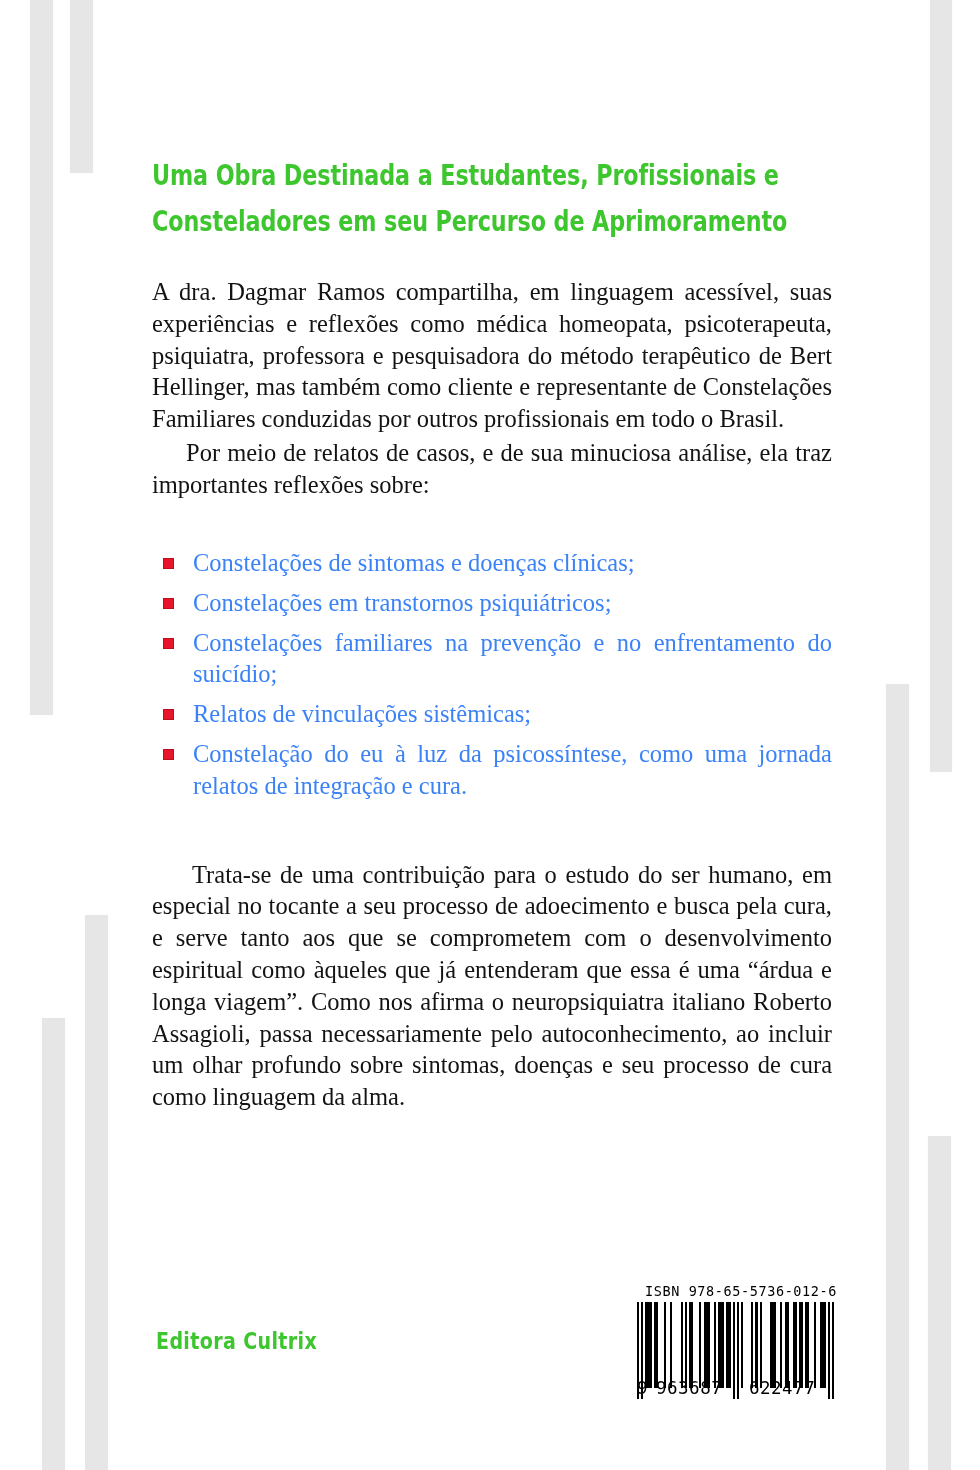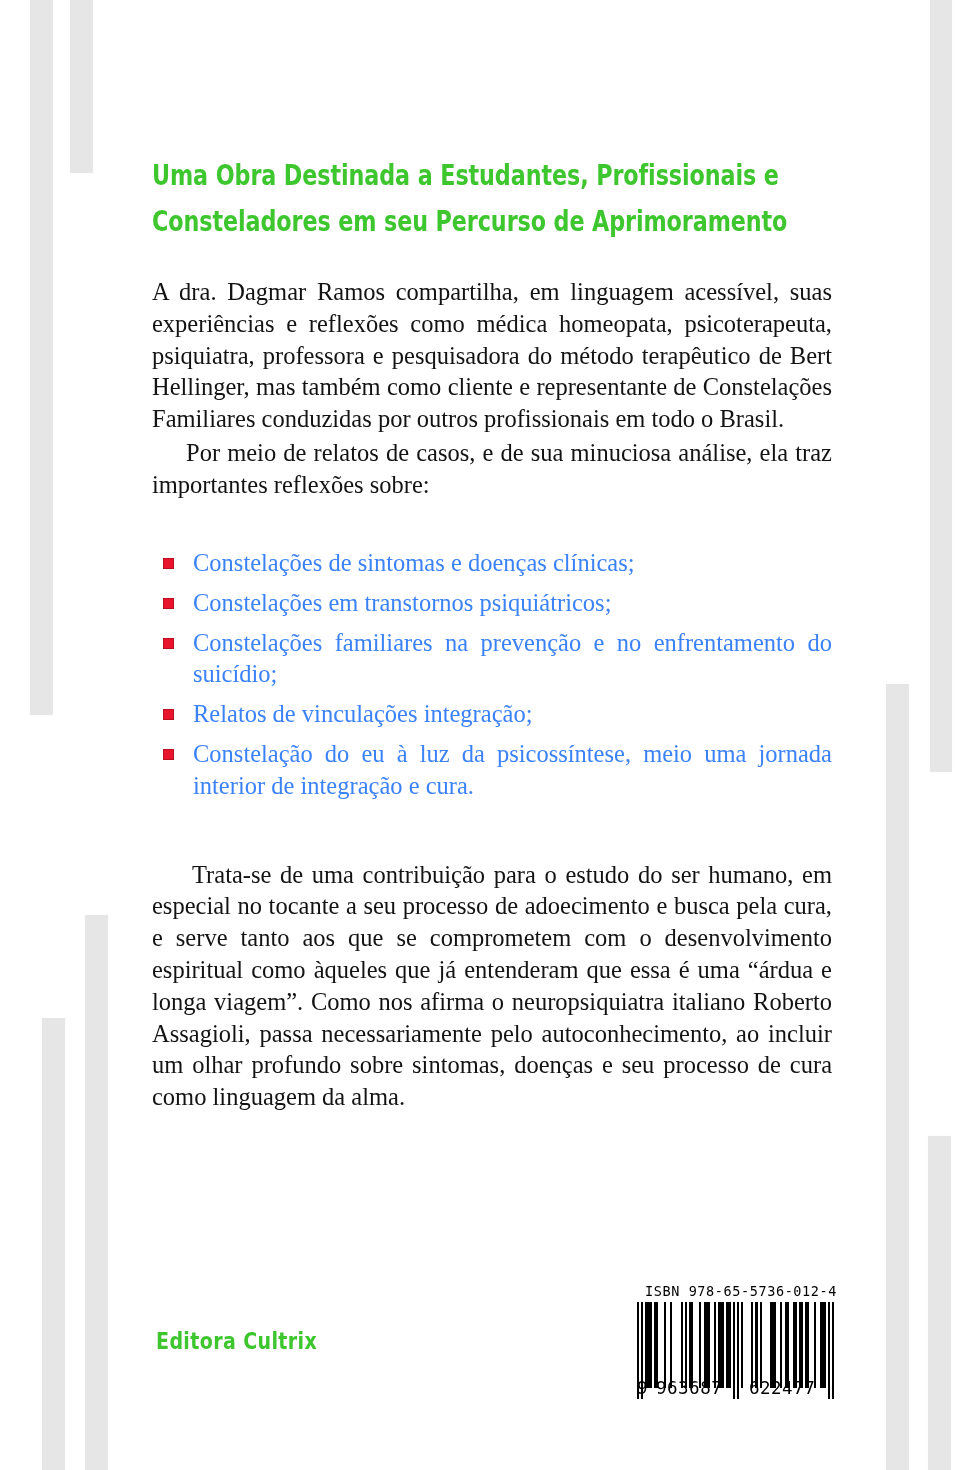--- a/index.html
+++ b/index.html
@@ -176,34 +176,34 @@
   <p class="body-text p-intro">A dra. Dagmar Ramos compartilha, em linguagem acessível, suas experiências e reflexões como médica homeopata, psicoterapeuta, psiquiatra, professora e pesquisadora do método terapêutico de Bert Hellinger, mas também como cliente e representante de Constelações Familiares conduzidas por outros profissionais em todo o Brasil.</p>
 
   <p class="body-text p-second">Por meio de relatos de casos, e de sua minuciosa análise, ela traz importantes reflexões sobre:</p>
 
   <div class="spacer-before-list"></div>
 
   <ul class="feature-list">
     <li><span class="sq"></span><span>Constelações de sintomas e doenças clínicas;</span></li>
     <li><span class="sq"></span><span>Constelações em transtornos psiquiátricos;</span></li>
     <li class="wide"><span class="sq"></span><span>Constelações familiares na prevenção e no enfrentamento do suicídio;</span></li>
-    <li><span class="sq"></span><span>Relatos de vinculações integração;</span></li>
-    <li class="wide"><span class="sq"></span><span>Constelação do eu à luz da psicossíntese, meio uma jornada interior de integração e cura.</span></li>
+    <li><span class="sq"></span><span>Relatos de vinculações sistêmicas;</span></li>
+    <li class="wide"><span class="sq"></span><span>Constelação do eu à luz da psicossíntese, como uma jornada relatos de integração e cura.</span></li>
   </ul>
 
   <div class="spacer-after-list"></div>
 
   <p class="body-text p-final">Trata-se de uma contribuição para o estudo do ser humano, em especial no tocante a seu processo de adoecimento e busca pela cura, e serve tanto aos que se comprometem com o desenvolvimento espiritual como àqueles que já entenderam que essa é uma “árdua e longa viagem”. Como nos afirma o neuropsiquiatra italiano Roberto Assagioli, passa necessariamente pelo autoconhecimento, ao incluir um olhar profundo sobre sintomas, doenças e seu processo de cura como linguagem da alma.</p>
 
 </div>
 
 <div class="publisher">Editora  Cultrix</div>
 
 <div class="barcode-block">
-  <div class="isbn-line">ISBN  978-65-5736-012-4</div>
+  <div class="isbn-line">ISBN  978-65-5736-012-6</div>
   <div class="barcode-bars" id="bars">
       <span style="width: 2.08421px; flex: 0 0 2.08421px; background: rgb(0, 0, 0); margin-bottom: -11px;"></span>
       <span class="w" style="width: 2.08421px; flex: 0 0 2.08421px; background: transparent; margin-bottom: -11px;"></span>
       <span style="width: 2.08421px; flex: 0 0 2.08421px; background: rgb(0, 0, 0); margin-bottom: -11px;"></span>
       <span class="w" style="width: 2.08421px; flex: 0 0 2.08421px; background: transparent;"></span>
       <span style="width: 2.08421px; flex: 0 0 2.08421px; background: rgb(0, 0, 0);"></span>
       <span style="width: 2.08421px; flex: 0 0 2.08421px; background: rgb(0, 0, 0);"></span>
       <span style="width: 2.08421px; flex: 0 0 2.08421px; background: rgb(0, 0, 0);"></span>
       <span class="w" style="width: 2.08421px; flex: 0 0 2.08421px; background: transparent;"></span>
       <span style="width: 2.08421px; flex: 0 0 2.08421px; background: rgb(0, 0, 0);"></span>

